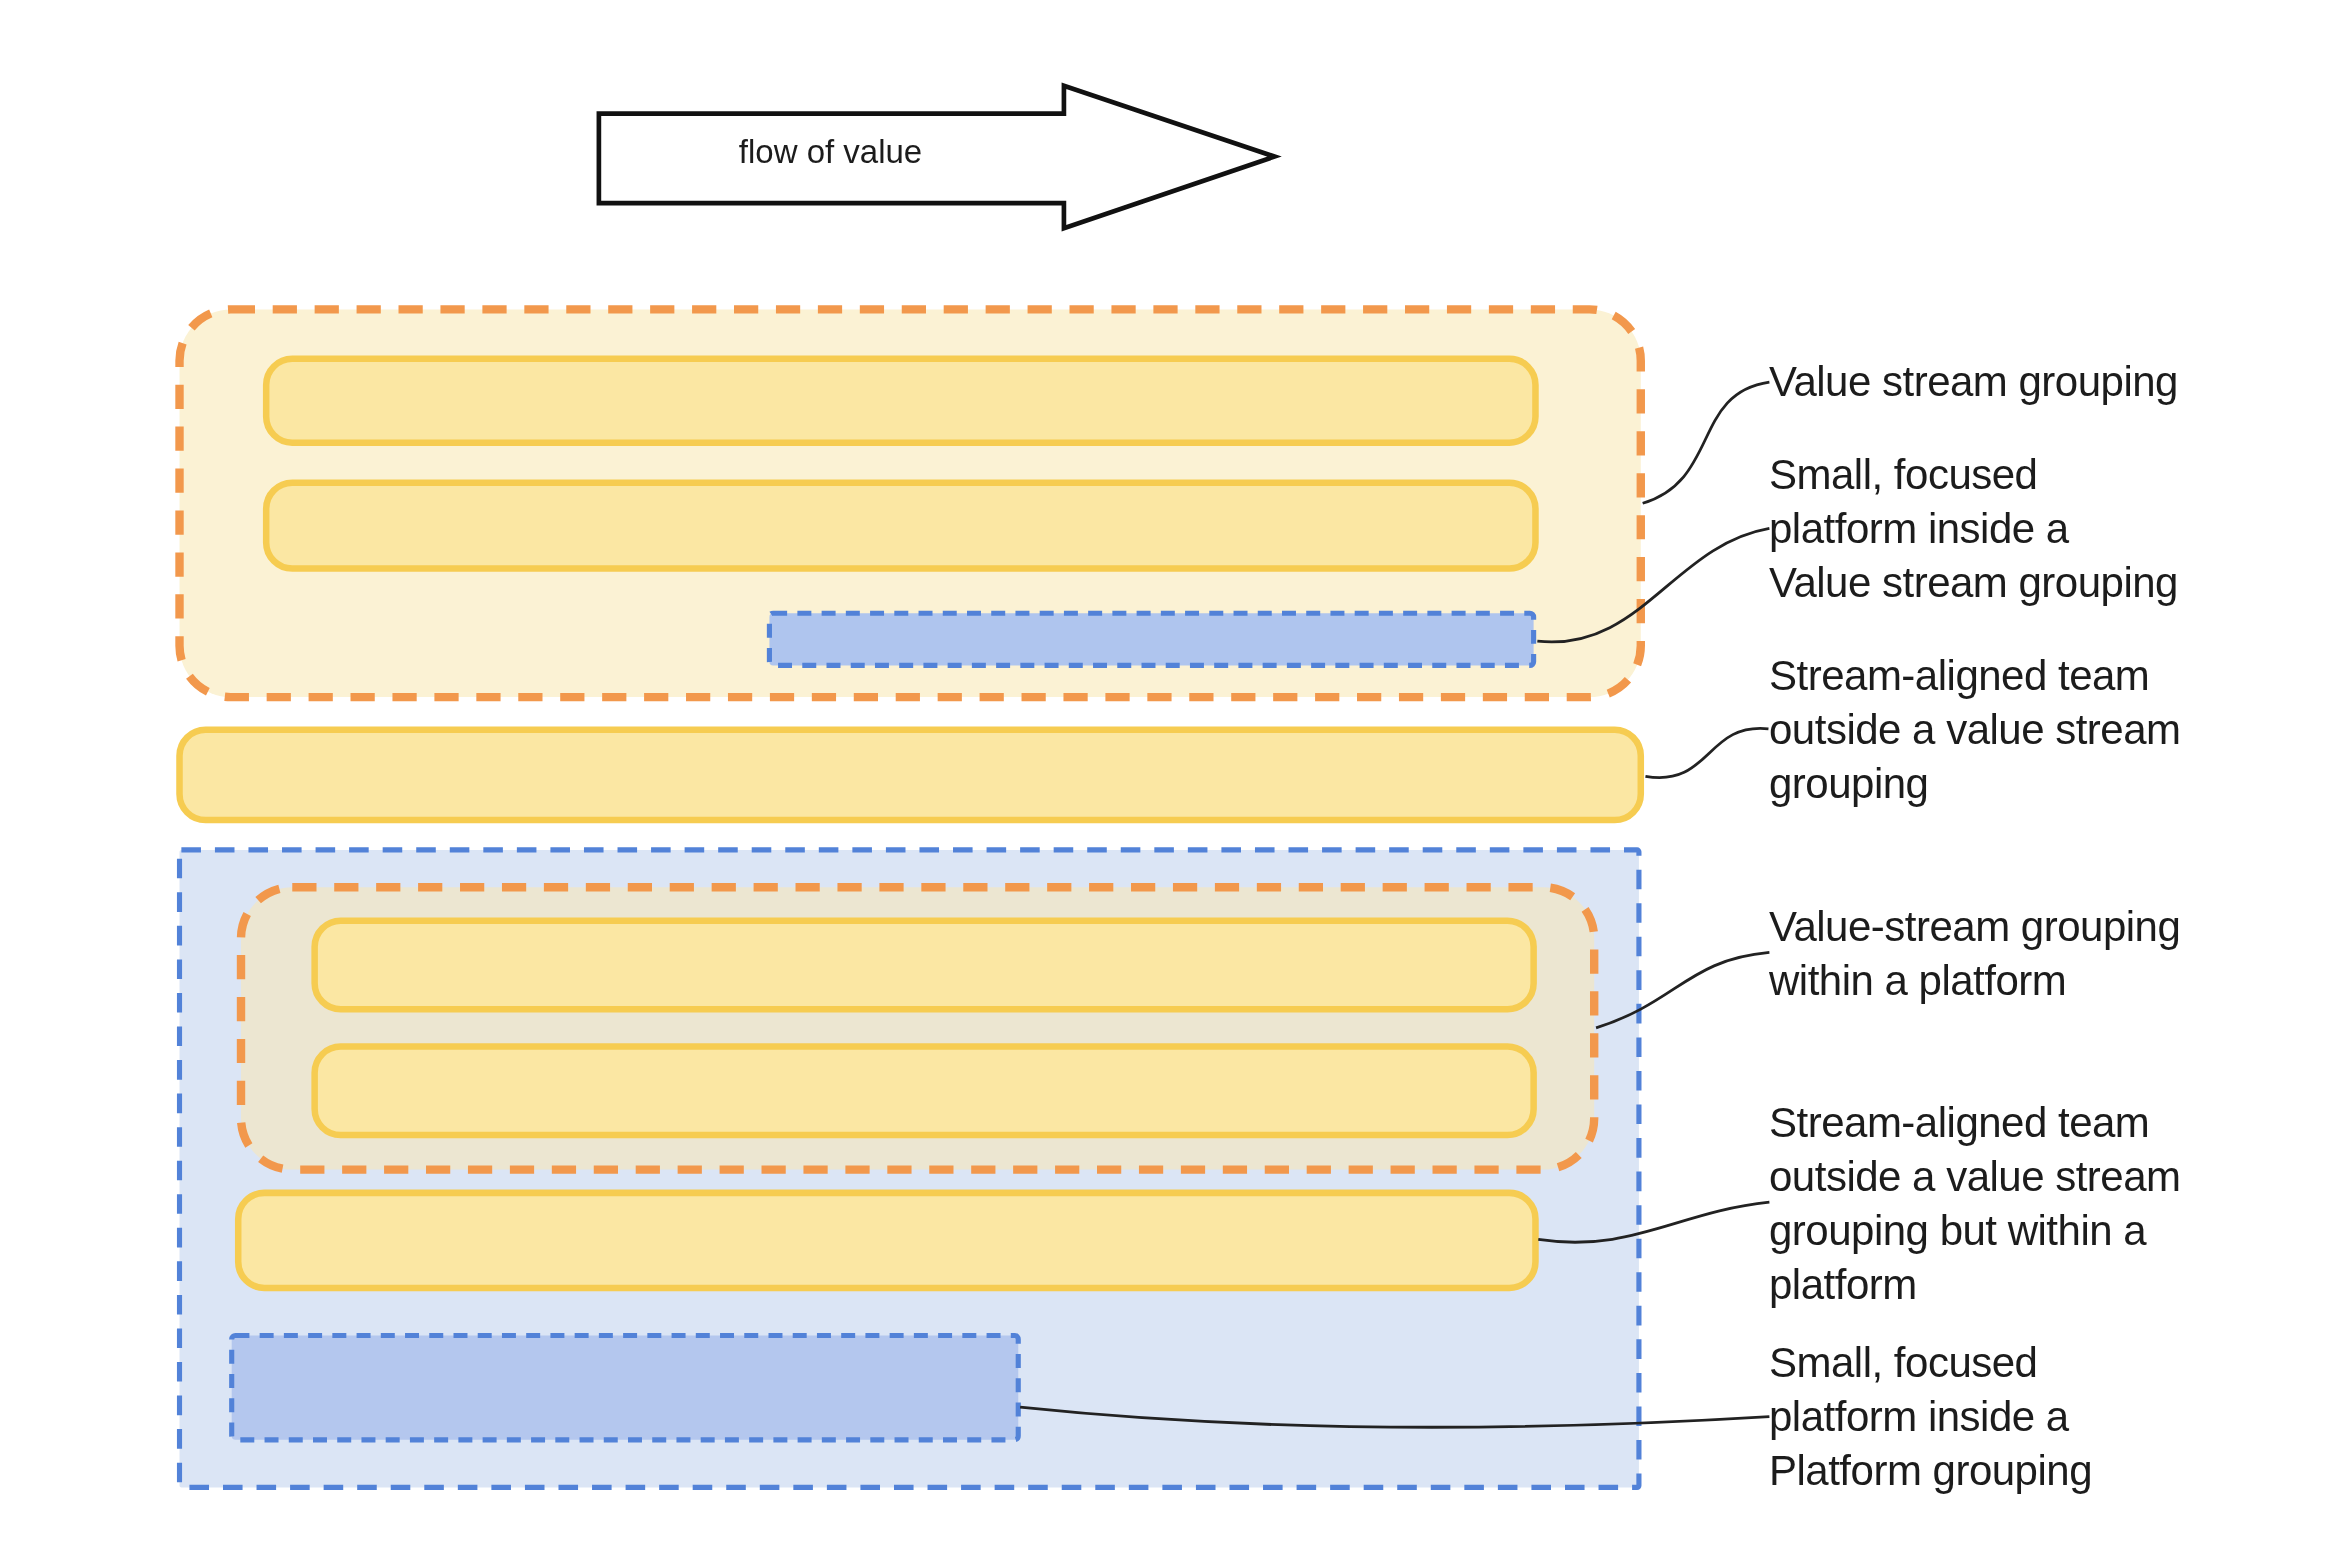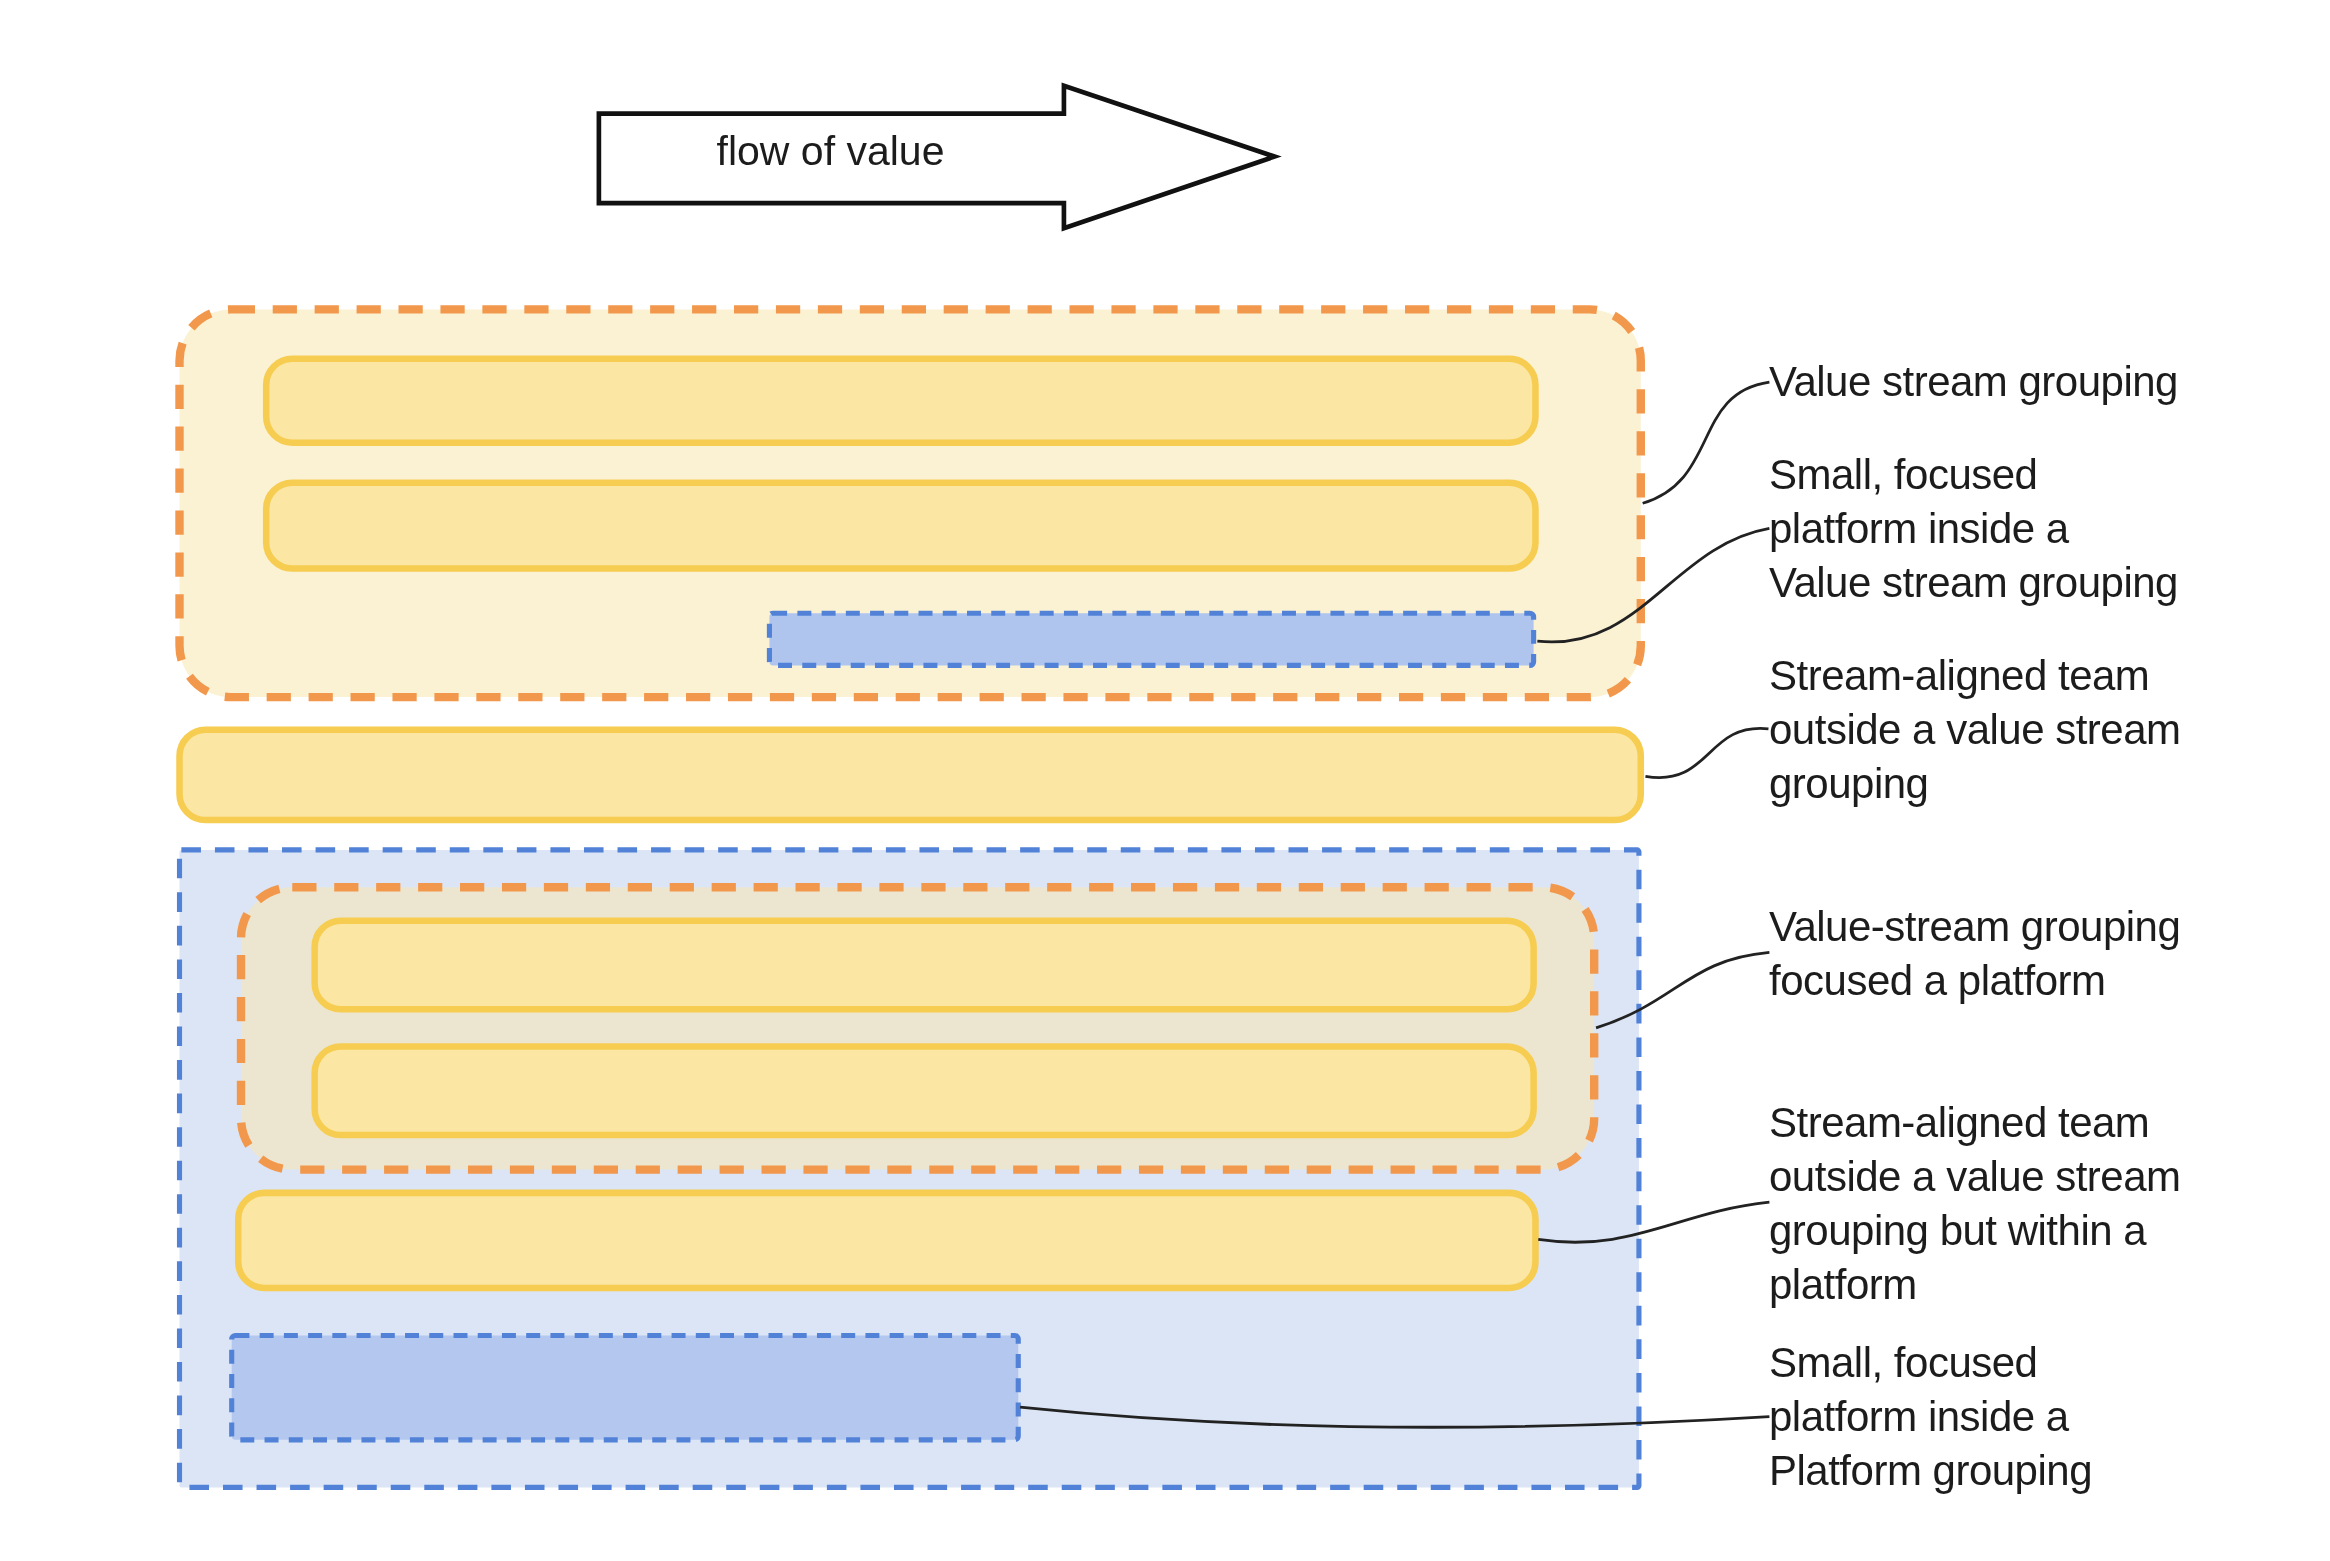--- a/index.html
+++ b/index.html
@@ -73,21 +73,21 @@
     letter-spacing: -0.5px;
     color: var(--text);
     white-space: pre-line;
   }
   .arrow-label {
     position: absolute;
     left: 598px;
     top: 131px;
     width: 465px;
     text-align: center;
-    font-size: 41px;
+    font-size: 33px;
     line-height: 41px;
     color: var(--text);
   }
 </style>
 </head>
 <body>
 
 <div class="stage">
 
   <svg class="diagram" width="2331" height="1561" viewBox="0 0 2500 1675">
@@ -122,21 +122,21 @@
   <div class="arrow-label">flow of value</div>
 
   <div class="annotation" style="top:355px">Value stream grouping</div>
   <div class="annotation" style="top:448px">Small, focused
 platform inside a
 Value stream grouping</div>
   <div class="annotation" style="top:649px">Stream-aligned team
 outside a value stream
 grouping</div>
   <div class="annotation" style="top:900px">Value-stream grouping
-focused a platform</div>
+within a platform</div>
   <div class="annotation" style="top:1096px">Stream-aligned team
 outside a value stream
 grouping but within a
 platform</div>
   <div class="annotation" style="top:1336px">Small, focused
 platform inside a
 Platform grouping</div>
 </div>
 
 

